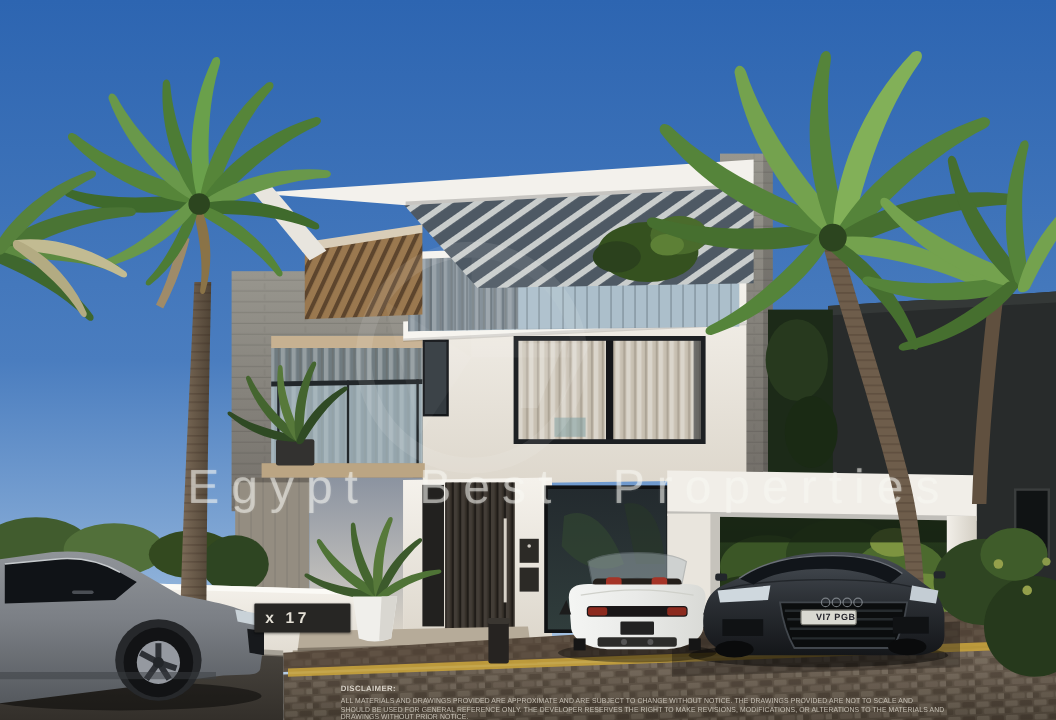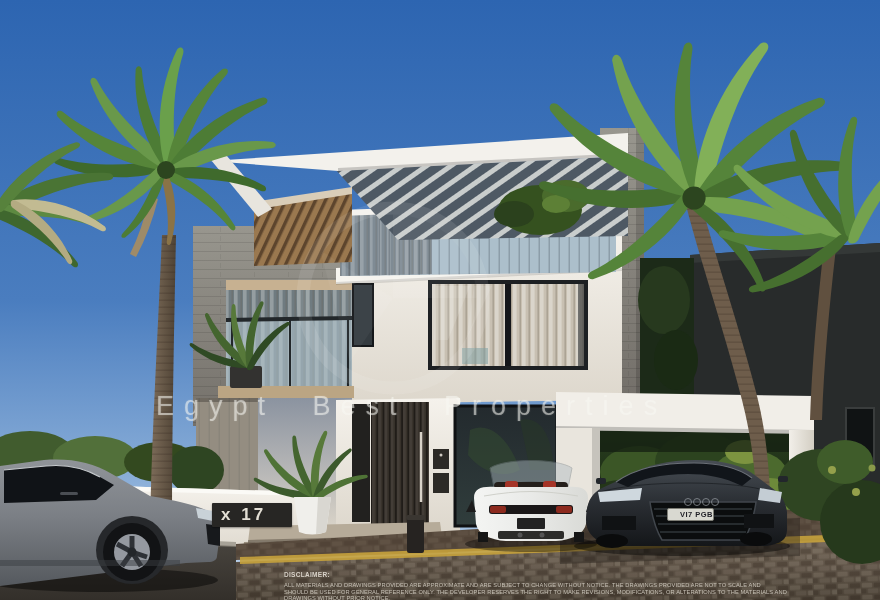--- a/index.html
+++ b/index.html
@@ -1,23 +1,23 @@
 <!DOCTYPE html>
 <html><head>
 <meta charset="utf-8">
 <style>
   html,body{margin:0;padding:0;background:#111}
   .stage{position:relative;width:880px;height:600px;overflow:hidden;
          font-family:"Liberation Sans",sans-serif;background:#4a7dbf}
   .stage svg{position:absolute;left:0;top:0}
-  .watermark-text{position:absolute;left:156px;top:389px;font-size:27px;line-height:34px;
+  .watermark-text{position:absolute;left:156px;top:389px;font-size:40px;line-height:34px;
     letter-spacing:10px;word-spacing:20px;font-weight:400;white-space:nowrap;
     color:rgba(248,247,242,.52);text-shadow:0 0 2px rgba(255,255,255,.18)}
   .villa-sign{position:absolute;left:212px;top:503px;width:80px;height:24px;background:#272624;
-    color:#e3dfd5;font-size:17px;font-weight:600;letter-spacing:3px;line-height:24px;
+    color:#e3dfd5;font-size:13px;font-weight:600;letter-spacing:3px;line-height:24px;
     padding-left:9px;box-sizing:border-box;border-radius:1px;box-shadow:0 1px 2px rgba(0,0,0,.4)}
   .plate{position:absolute;left:667px;top:508px;width:47px;height:13px;background:#d9d9d1;
     border:1px solid #7e7e76;border-radius:2px;font-size:7.5px;font-weight:700;color:#23232a;
     text-align:right;line-height:11px;letter-spacing:.5px;box-sizing:border-box}
   .disclaimer{position:absolute;left:284px;top:571px}
   .disclaimer .t{font-size:6.5px;font-weight:700;letter-spacing:.3px;color:#d8d2c8}
   .disclaimer .lines{margin-top:4px}
   .disclaimer .l{font-size:6px;line-height:6.6px;white-space:nowrap;letter-spacing:.1px;
     color:#c7c1b6;transform:scaleX(.95);transform-origin:0 0}
 </style>

